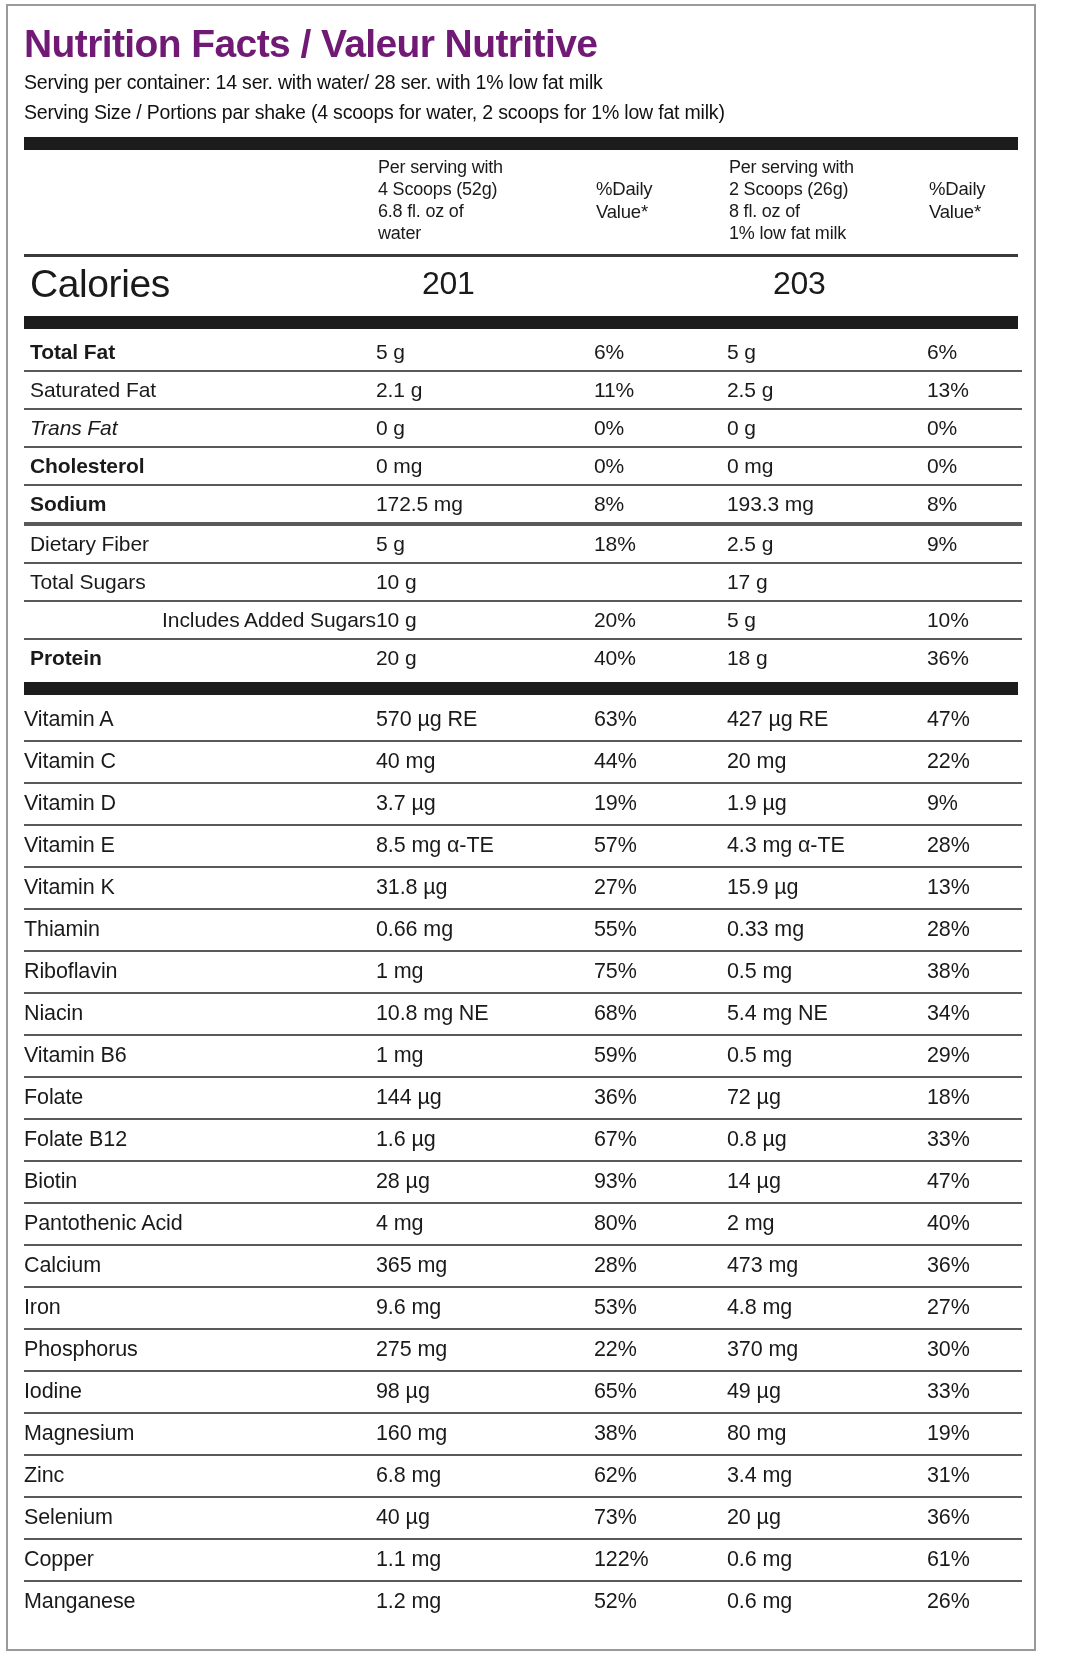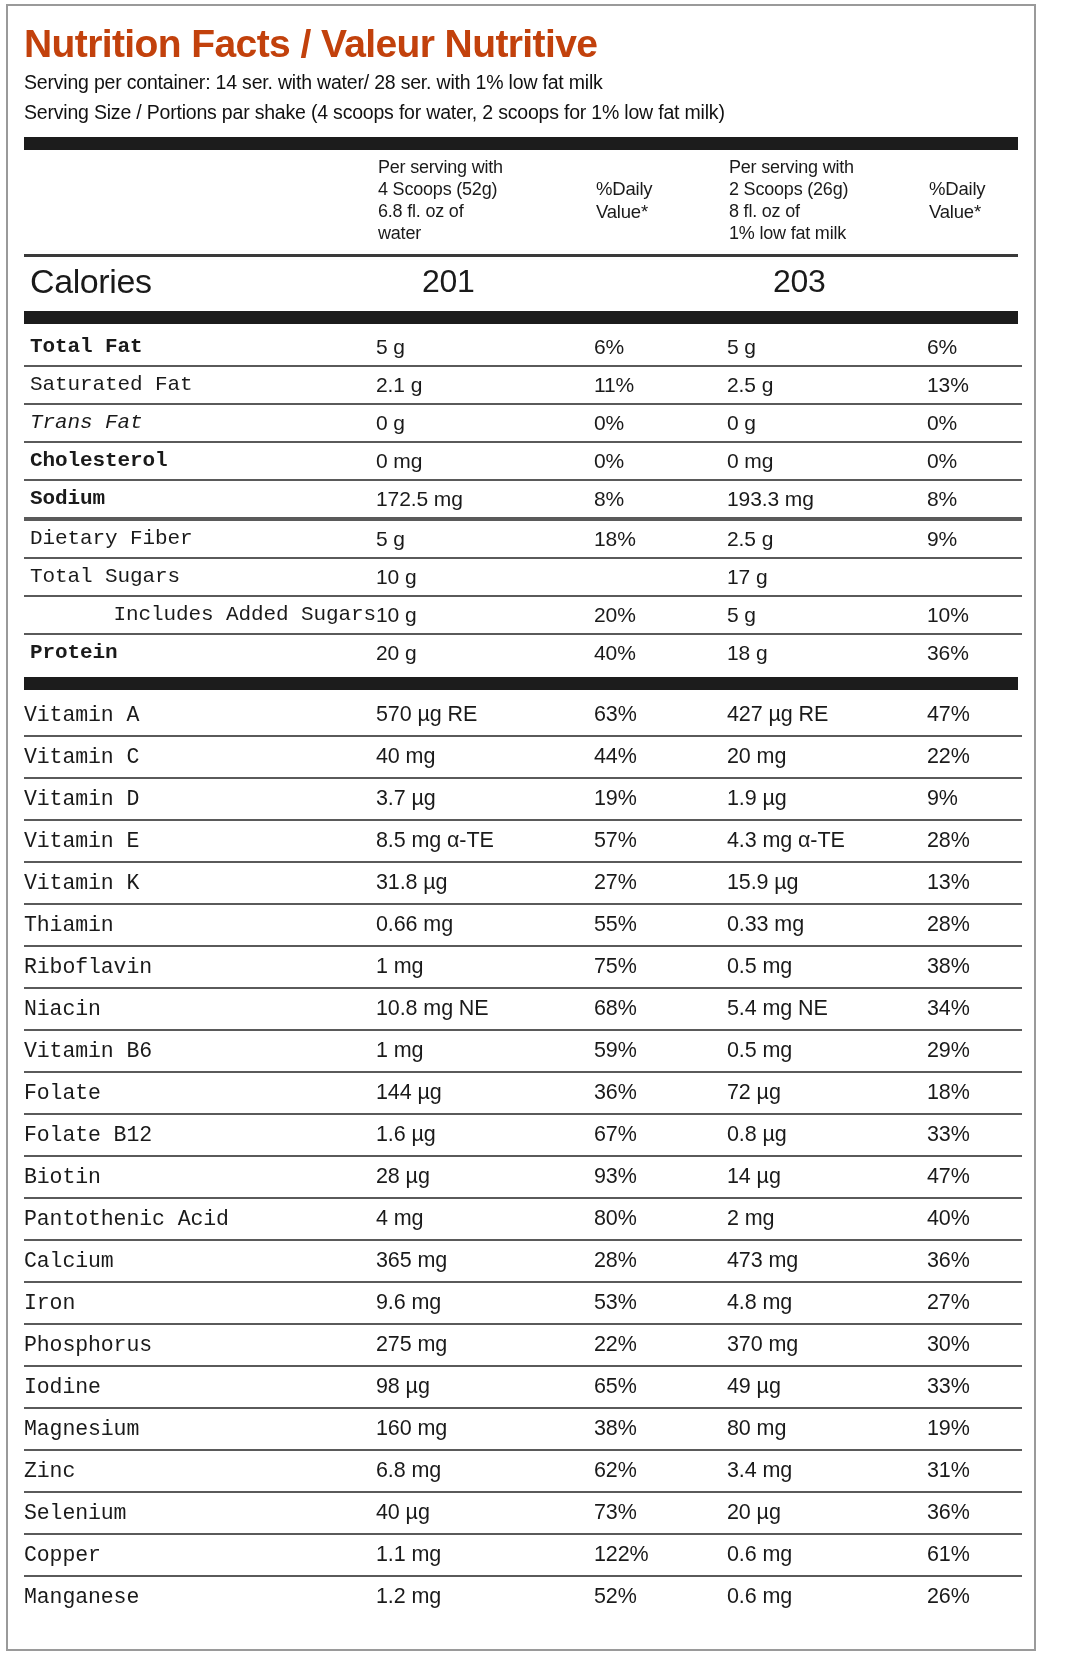--- a/index.html
+++ b/index.html
@@ -32,21 +32,21 @@
     padding: 14px 16px 0 16px;
   }
 
   
   .title {
     font-size: 39px;
     font-weight: bold;
     letter-spacing: -0.6px;
     line-height: 1.05;
     margin: 4px 0 4px 0;
-    color: #c2410c;
+    color: #701a75;
   }
   .subline {
     font-size: 19.5px;
     font-weight: normal;
     line-height: 1.28;
     margin: 5px 0 0 0;
     letter-spacing: -0.2px;
     color: #111;
   }
 
@@ -91,39 +91,39 @@
     line-height: 1.22;
     text-align: center;
     padding: 7px 2px 9px 2px !important;
     letter-spacing: -0.2px;
   }
   .colhead.dv { font-size: 18.5px; }
 
   
   .cal-row td { padding-top: 5px !important; padding-bottom: 4px !important; }
   .cal-label {
-    font-size: 34px;
+    font-size: 39px;
     font-weight: bold;
     letter-spacing: -0.4px;
     padding-left: 6px !important;
   }
   .cal-val {
     font-size: 32px;
     text-align: left;
     padding-left: 46px !important;
     letter-spacing: -0.3px;
   }
 
   
   tr.nrow td {
     font-size: 21px;
     padding: 6px 0 6px 0 !important;
     letter-spacing: -0.1px;
   }
-  tr.nrow td.name { padding-left: 6px !important; font-family: Liberation Mono, monospace; }
+  tr.nrow td.name { padding-left: 6px !important; }
   tr.nrow.vit td  { font-size: 21.5px; padding: 7.5px 0 7.5px 0 !important; }
 
   td.name.bold   { font-weight: bold; }
   td.name.ital   { font-style: italic; }
   td.name.ind1   { padding-left: 96px !important; margin-left: 8px; }
   td.name.ind2   { padding-left: 116px !important; text-align: right; }
 
   td.val  { text-align: left; padding-left: 46px !important; }
   td.dv   { text-align: right; padding-right: 12px !important; }
   td.val2 { text-align: left; padding-left: 22px !important; }

